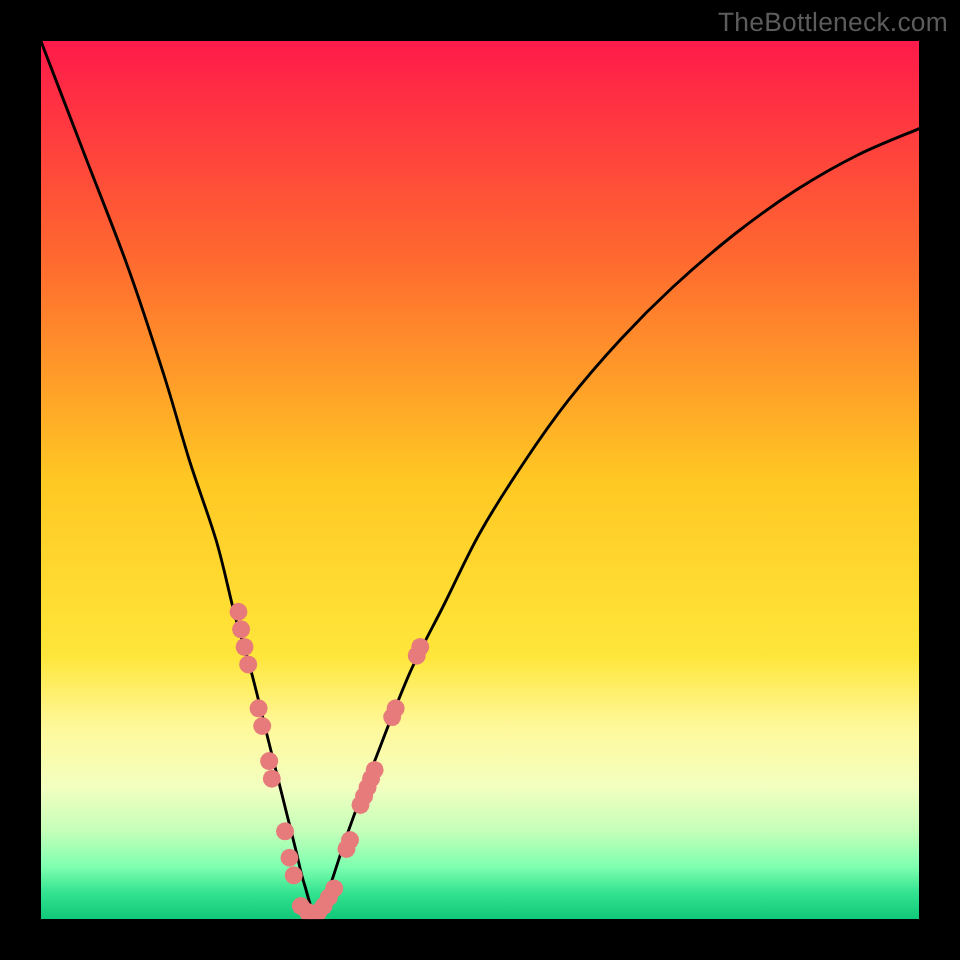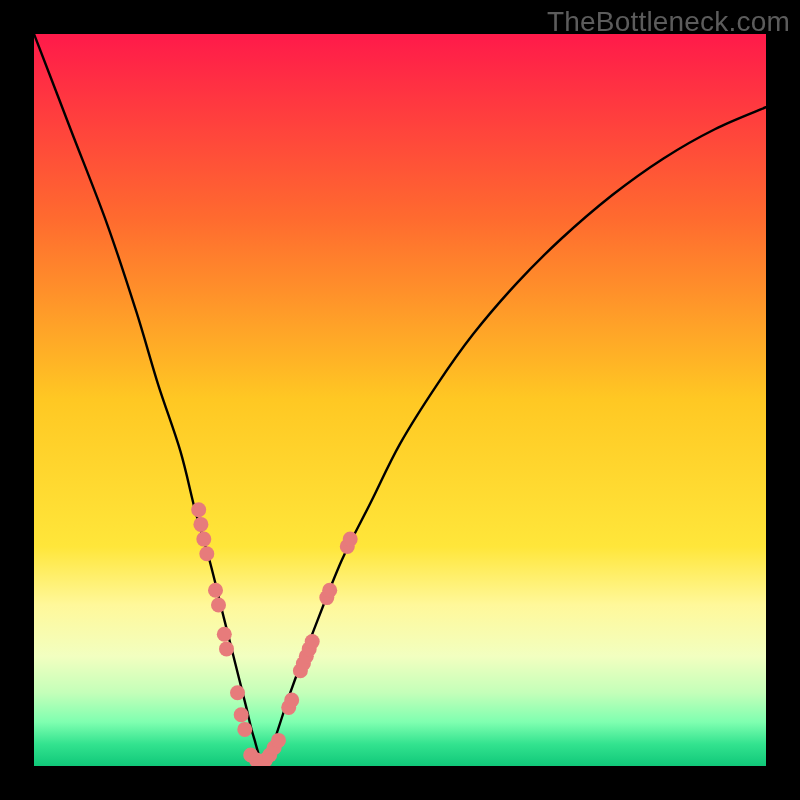--- a/index.html
+++ b/index.html
@@ -32,21 +32,21 @@
     left: 0;
     top: 0;
     width: 100%;
     height: 100%;
   }
   .watermark {
     position: absolute;
     top: 6px;
     right: 10px;
     color: #5c5c5c;
-    font-size: 28px;
+    font-size: 22px;
     letter-spacing: 0.2px;
     font-weight: 400;
     user-select: none;
   }
   svg {
     position: absolute;
     left: 0;
     top: 0;
   }
 </style>

